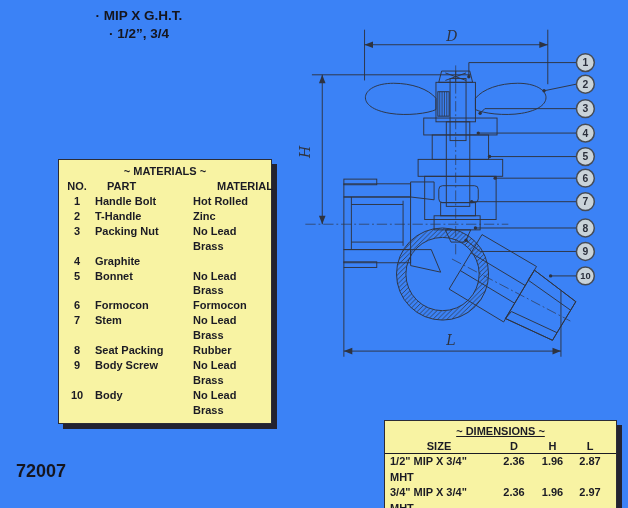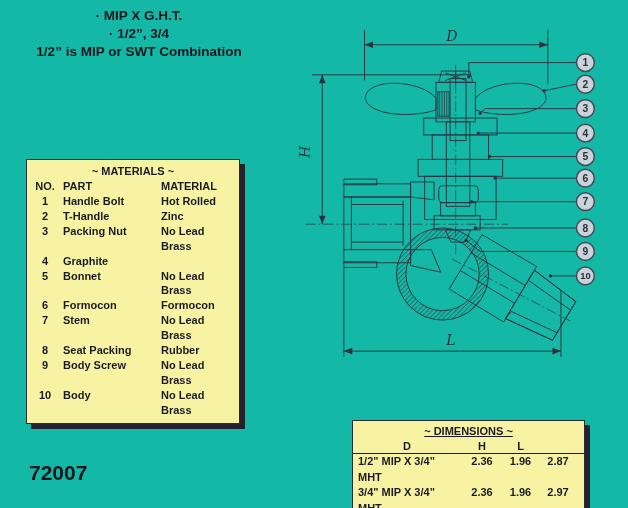--- a/index.html
+++ b/index.html
@@ -1,50 +1,49 @@
 <!DOCTYPE html>
 <html><head>
 <meta charset="utf-8">
 <style>
   html,body{margin:0;padding:0;background:#fff;}
-  .page{position:relative;width:628px;height:508px;background:#14b8a6;overflow:hidden;
+  .page{position:relative;width:628px;height:508px;background:#3b82f6;overflow:hidden;
         font-family:"Liberation Sans", sans-serif;color:#15151d;}
   
   .hdr{position:absolute;left:8px;top:7px;width:262px;text-align:center;
        font-size:13.5px;font-weight:700;line-height:18px;color:#15151d;}
   
   .ytable{position:absolute;background:#f8f3a3;border:1px solid #2c2c35;
-          box-shadow:5px 5px 0 0 #232330;font-weight:700;color:#1b1b24;}
+          box-shadow:5px 5px 0 0 #232330;font-weight:700;color:#1b1b24;margin-left:32px;}
   .mat{left:26px;top:159px;width:212px;padding:4px 0 5px 0;font-size:11px;}
   .mat .title{text-align:center;line-height:15px;}
   .mat .t-row{display:grid;grid-template-columns:36px 98px 74px;line-height:14.9px;}
-  .mat .t-head{display:grid;grid-template-columns:36px 98px 74px;line-height:15px;}
+  .mat .t-head{display:grid;grid-template-columns:36px 98px 74px;line-height:15px;gap:12px;}
   .mat .c0{text-align:center;}
   .dims{left:352px;top:420px;width:231px;padding:3px 0 4px 0;font-size:11px;}
   .dims .title{text-align:center;line-height:15px;text-decoration:underline;}
   .dims .t-head{display:grid;grid-template-columns:108px 42px 35px 40px;line-height:14px;
                 border-bottom:1px solid #1b1b24;}
   .dims .t-row{display:grid;grid-template-columns:108px 42px 35px 40px;line-height:15.5px;}
   .dims .c0{text-align:center;}
   .dims .t-row .c0{text-align:left;padding-left:5px;}
   .dims .c1,.dims .c2,.dims .c3{text-align:center;}
-  .partnum{position:absolute;left:29px;top:461px;font-size:21px;font-weight:700;color:#15151d;}
+  .partnum{position:absolute;left:16px;top:461px;font-size:18px;font-weight:700;color:#15151d;}
   svg .ln{stroke:#2e3340;stroke-width:1;fill:none;}
   svg text{font-family:"Liberation Sans", sans-serif;}
   .dimlabel{font-family:"DejaVu Serif", serif;font-style:italic;font-size:15px;fill:#2e3340;}
 </style>
 </head>
 <body>
 
 <div class="page">
 
   <div class="hdr">
     <div>· MIP X G.H.T.</div>
     <div>· 1/2”, 3/4</div>
-    <div>1/2” is MIP or SWT Combination</div>
   </div>
 
   <div class="ytable mat">
     <div class="title">~ MATERIALS ~</div>
     <div class="t-head">
       <div class="c0">NO.</div>
       <div class="c1">PART</div>
       <div class="c2">MATERIAL</div>
     </div>
     <div>
@@ -96,20 +95,21 @@
           <div class="c0">10</div>
           <div class="c1">Body</div>
           <div class="c2">No Lead Brass</div>
         </div>
       </div>
   </div>
 
   <div class="ytable dims">
     <div class="title">~ DIMENSIONS ~</div>
     <div class="t-head">
+      <div class="c0">SIZE</div>
       <div class="c1">D</div>
       <div class="c2">H</div>
       <div class="c3">L</div>
     </div>
     <div>
         <div class="t-row">
           <div class="c0">1/2" MIP X 3/4" MHT</div>
           <div class="c1">2.36</div>
           <div class="c2">1.96</div>
           <div class="c3">2.87</div>

